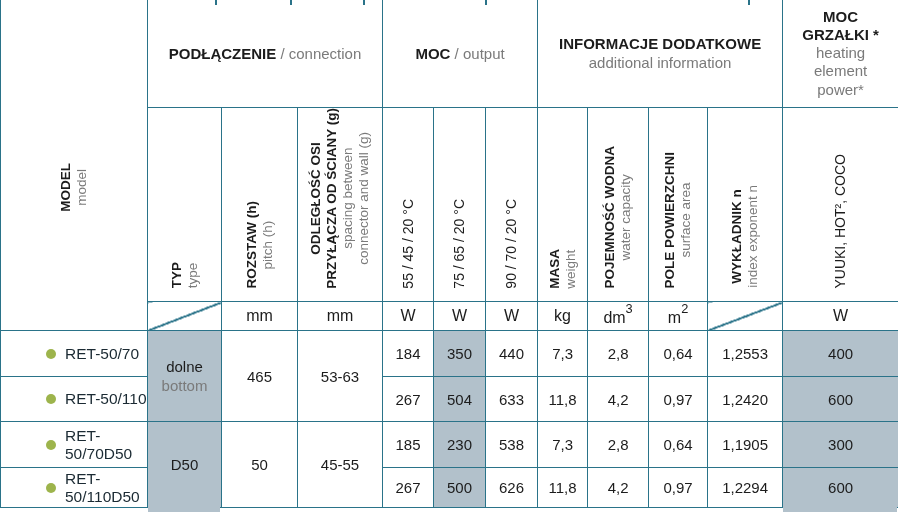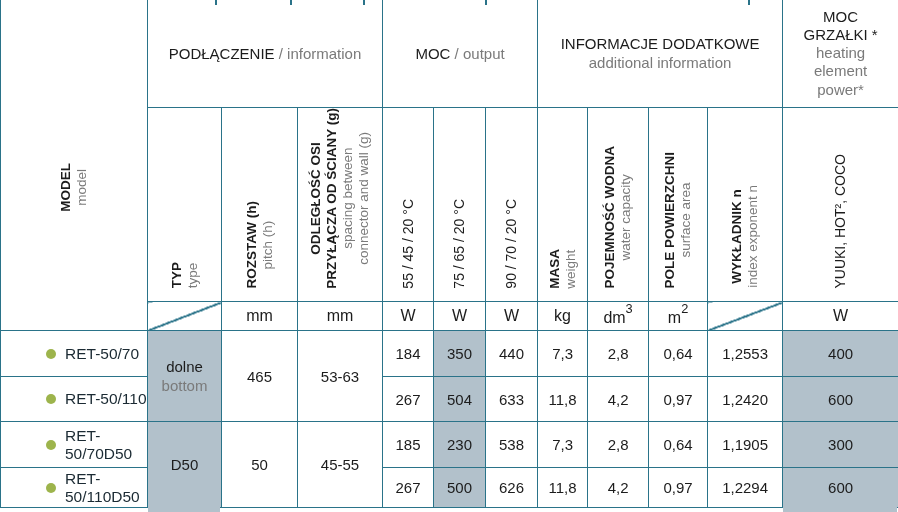--- a/index.html
+++ b/index.html
@@ -11,21 +11,21 @@
     font-family:"Liberation Sans","DejaVu Sans",sans-serif;}
   .sheet{position:relative;width:898px;height:512px;background:#fff;}
 
   table.spec{border-collapse:collapse;table-layout:fixed;width:898px;}
   table.spec th,table.spec td{border:1.5px solid var(--border);padding:0;
     font-weight:400;color:var(--dark);}
   tr.r-top > *{border-top:none!important;}
 
   
   .gh{font-size:15px;text-align:center;vertical-align:middle;background:#fff;}
-  .gh .pl{font-weight:400;color:var(--dark);}
+  .gh .pl{font-weight:700;color:var(--dark);}
   .gh .en{font-weight:400;color:var(--gray);}
   .gh .block{display:block;line-height:1.3;}
   .gh-narrow{width:88px;margin:0 auto;line-height:1.22;}
   .gh-narrow .pl,.gh-narrow .en{display:block;}
 
   
   .vc{vertical-align:bottom;text-align:center;background:#fff;}
   .vc .vt{display:inline-block;writing-mode:vertical-rl;transform:rotate(180deg);
     margin-bottom:9px;max-height:182px;line-height:1.18;}
   .vc-mid{vertical-align:middle;text-align:center;background:#fff;}
@@ -87,21 +87,21 @@
     <tbody>
         <tr class="r-top" style="height:107px">
       <th class="vc-mid" rowspan="3">
         <div class="vt">
           <span class="pl">MODEL</span>
           <span class="en">model</span>
         </div>
       </th>
       <th class="gh" colspan="3">
         <span class="pl">PODŁĄCZENIE</span>
-        <span class="en">/ information</span>
+        <span class="en">/ connection</span>
       </th>
       <th class="gh" colspan="3">
         <span class="pl">MOC</span>
         <span class="en">/ output</span>
       </th>
       <th class="gh" colspan="4">
         <span class="pl block">INFORMACJE DODATKOWE</span>
         <span class="en block">additional information</span>
       </th>
       <th class="gh">

